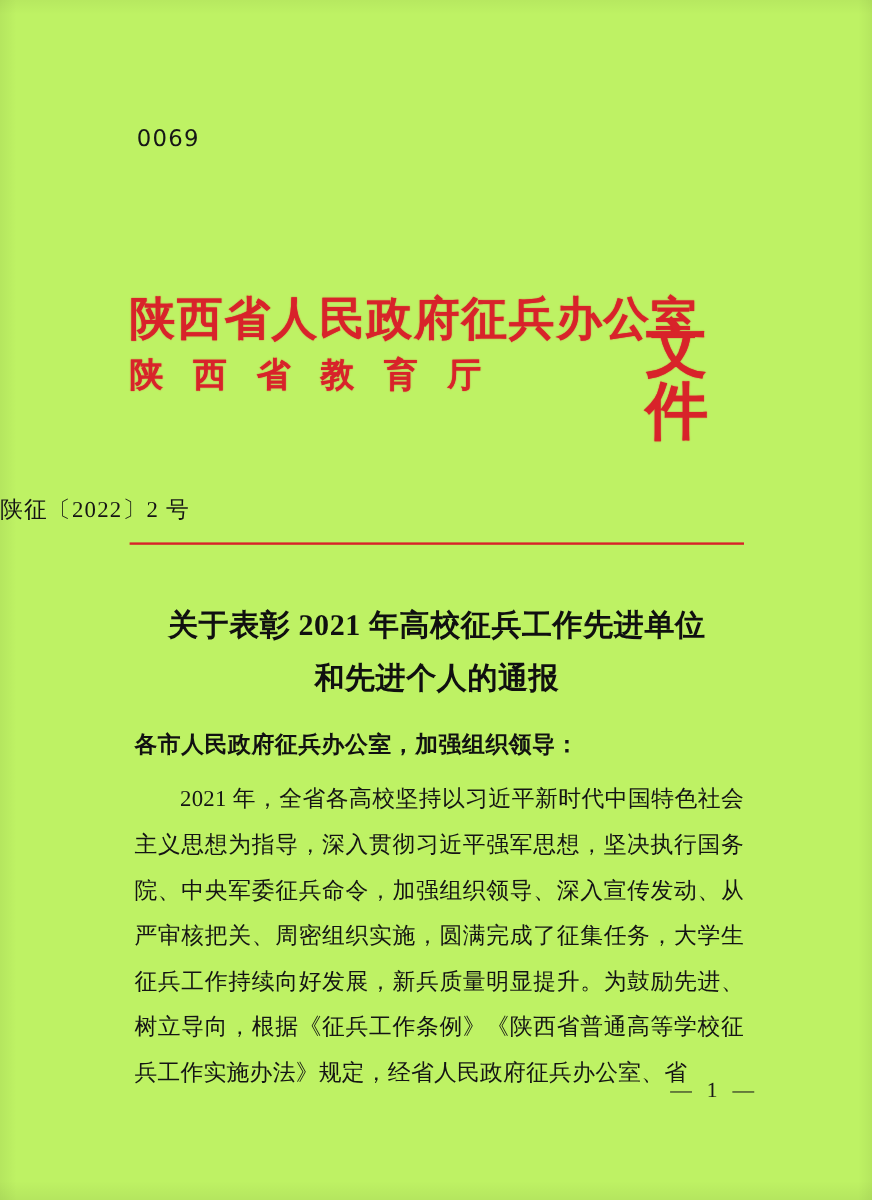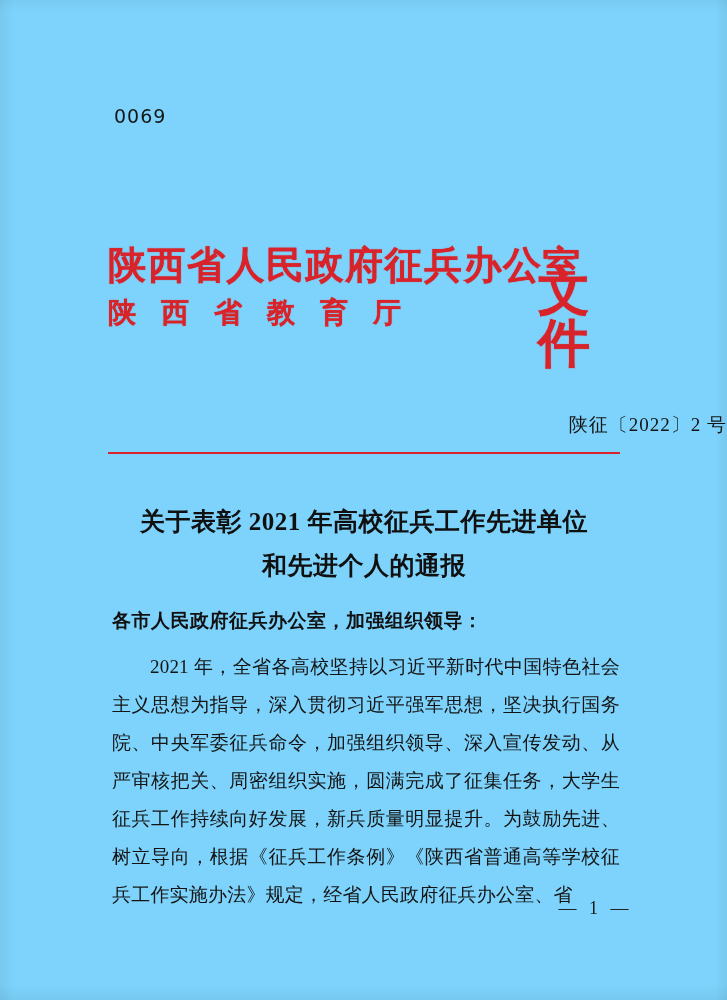--- a/index.html
+++ b/index.html
@@ -4,21 +4,21 @@
 <style>
   html, body {
     margin: 0;
     padding: 0;
     background: #8a8a8a;
   }
   #page {
     position: relative;
     width: 727px;
     height: 1000px;
-    background: #7dd3fc;
+    background: #bef264;
     overflow: hidden;
     font-family: "Liberation Serif", "DejaVu Serif", serif;
     color: #1a1a1a;
   }
   
   #page::before {
     content: "";
     position: absolute;
     inset: 0;
     background:
@@ -75,21 +75,21 @@
     color: #d8232a;
     font-weight: bold;
     font-family: "Liberation Serif", "DejaVu Serif", serif;
     text-shadow: 0 0 1px #d8232a;
   }
   .doc-code {
     position: absolute;
     left: 0;
     top: 412px;
     width: 727px;
-    text-align: right;
+    text-align: left;
     font-size: 19px;
     letter-spacing: 1px;
     color: #141414;
   }
   .red-rule {
     position: absolute;
     left: 108px;
     top: 452px;
     width: 512px;
     height: 2px;

